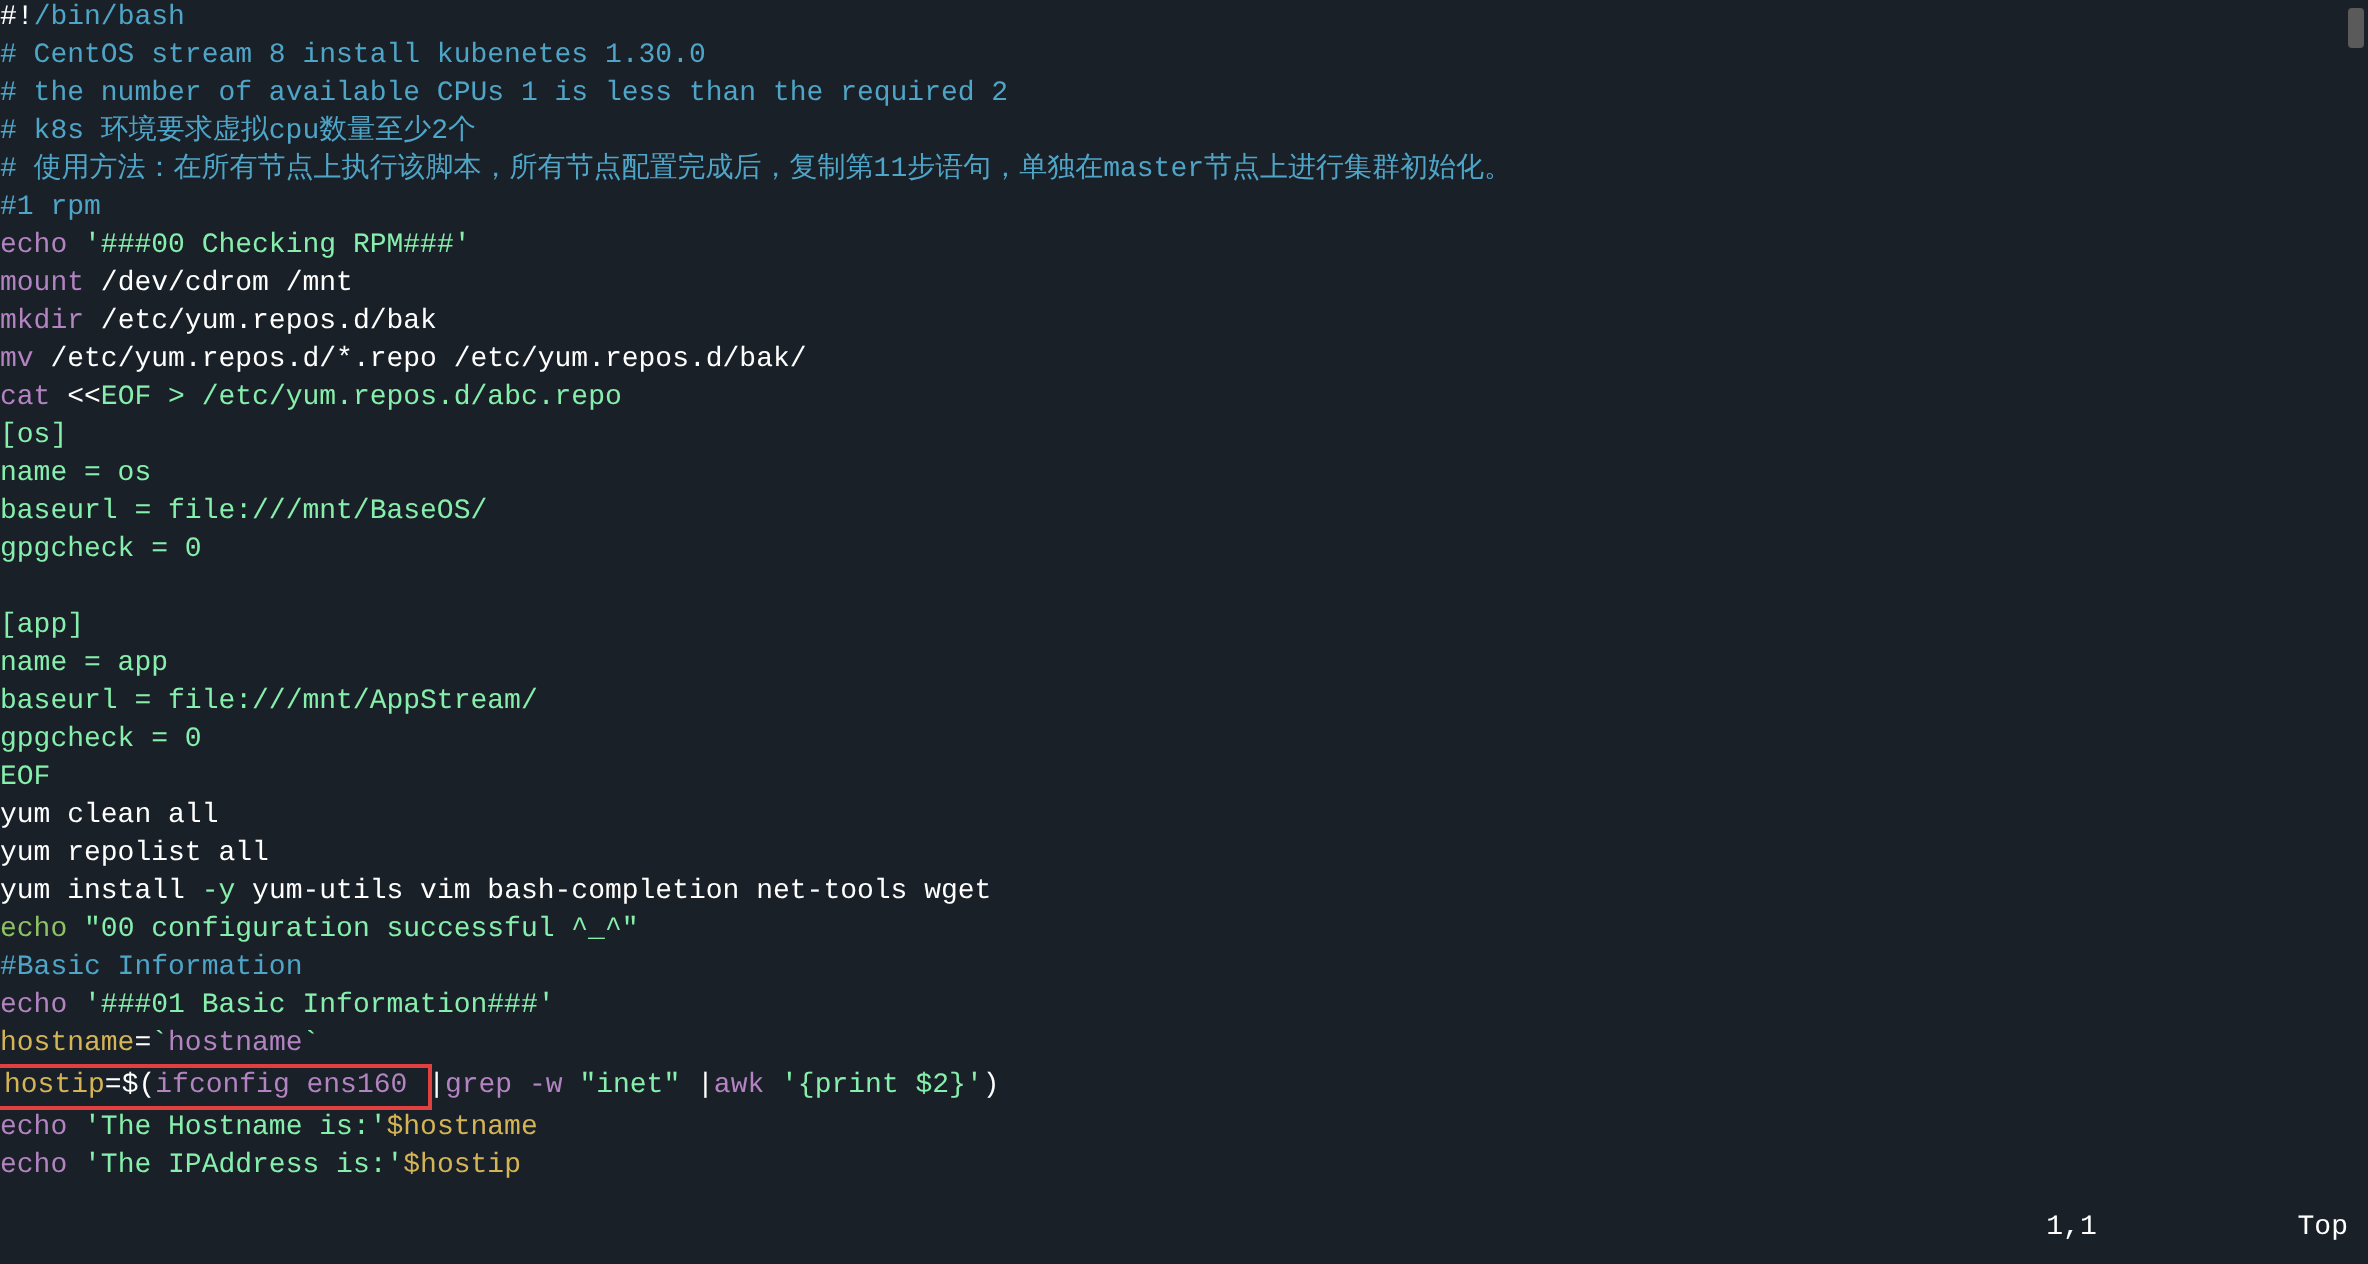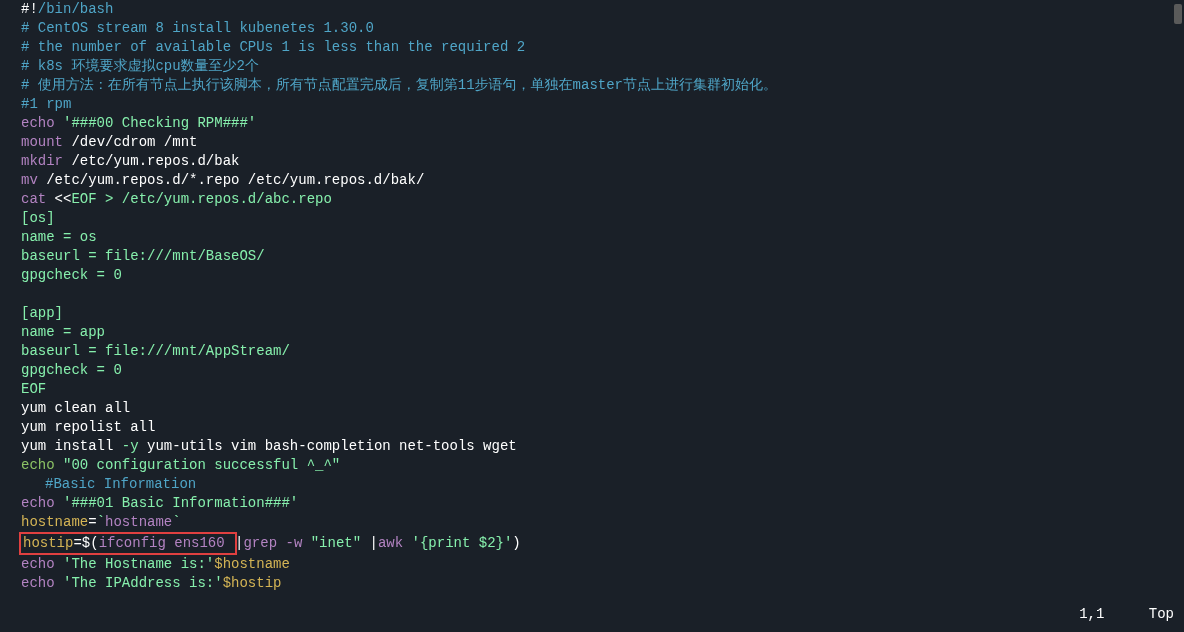--- a/index.html
+++ b/index.html
@@ -9,45 +9,45 @@
       font-family: 'Courier New', Consolas, monospace;
       font-size: 14px;
       line-height: 19px;
       color: #d0d0d0;
       width: 1184px;
       height: 632px;
       overflow: hidden;
       position: relative;
     }
     .editor {
-      padding: 0px 21px;
+      padding: 0px 0;
       white-space: pre;
     }
     .line { white-space: pre; }
     .comment-blue { color: #4fa5c7; }
     .purple { color: #b383c2; }
     .green { color: #8cc265; }
     .red { color: #86efac; }
     .yellow { color: #d4b455; }
     .white { color: #ffffff; }
-    .cyan { color: #4fa5c7; margin-left: 24px; }
+    .cyan { color: #4fa5c7; }
     .highlight-box {
       border: 2px solid #e04040;
       display: inline-block;
       padding: 0 2px;
       margin: 0 -2px;
     }
     .status-bar {
       position: absolute;
       bottom: 8px;
       right: 10px;
       color: #ffffff;
       font-size: 14px;
     }
-    .status-pos { display: inline-block; margin-right: 36px; }
+    .status-pos { display: inline-block; margin-right: 92px; }
     .status-top { display: inline-block; }
     .scrollbar {
       position: absolute;
       right: 2px;
       top: 4px;
       width: 10px;
       height: 100%;
     }
     .scroll-thumb {
       position: absolute;

